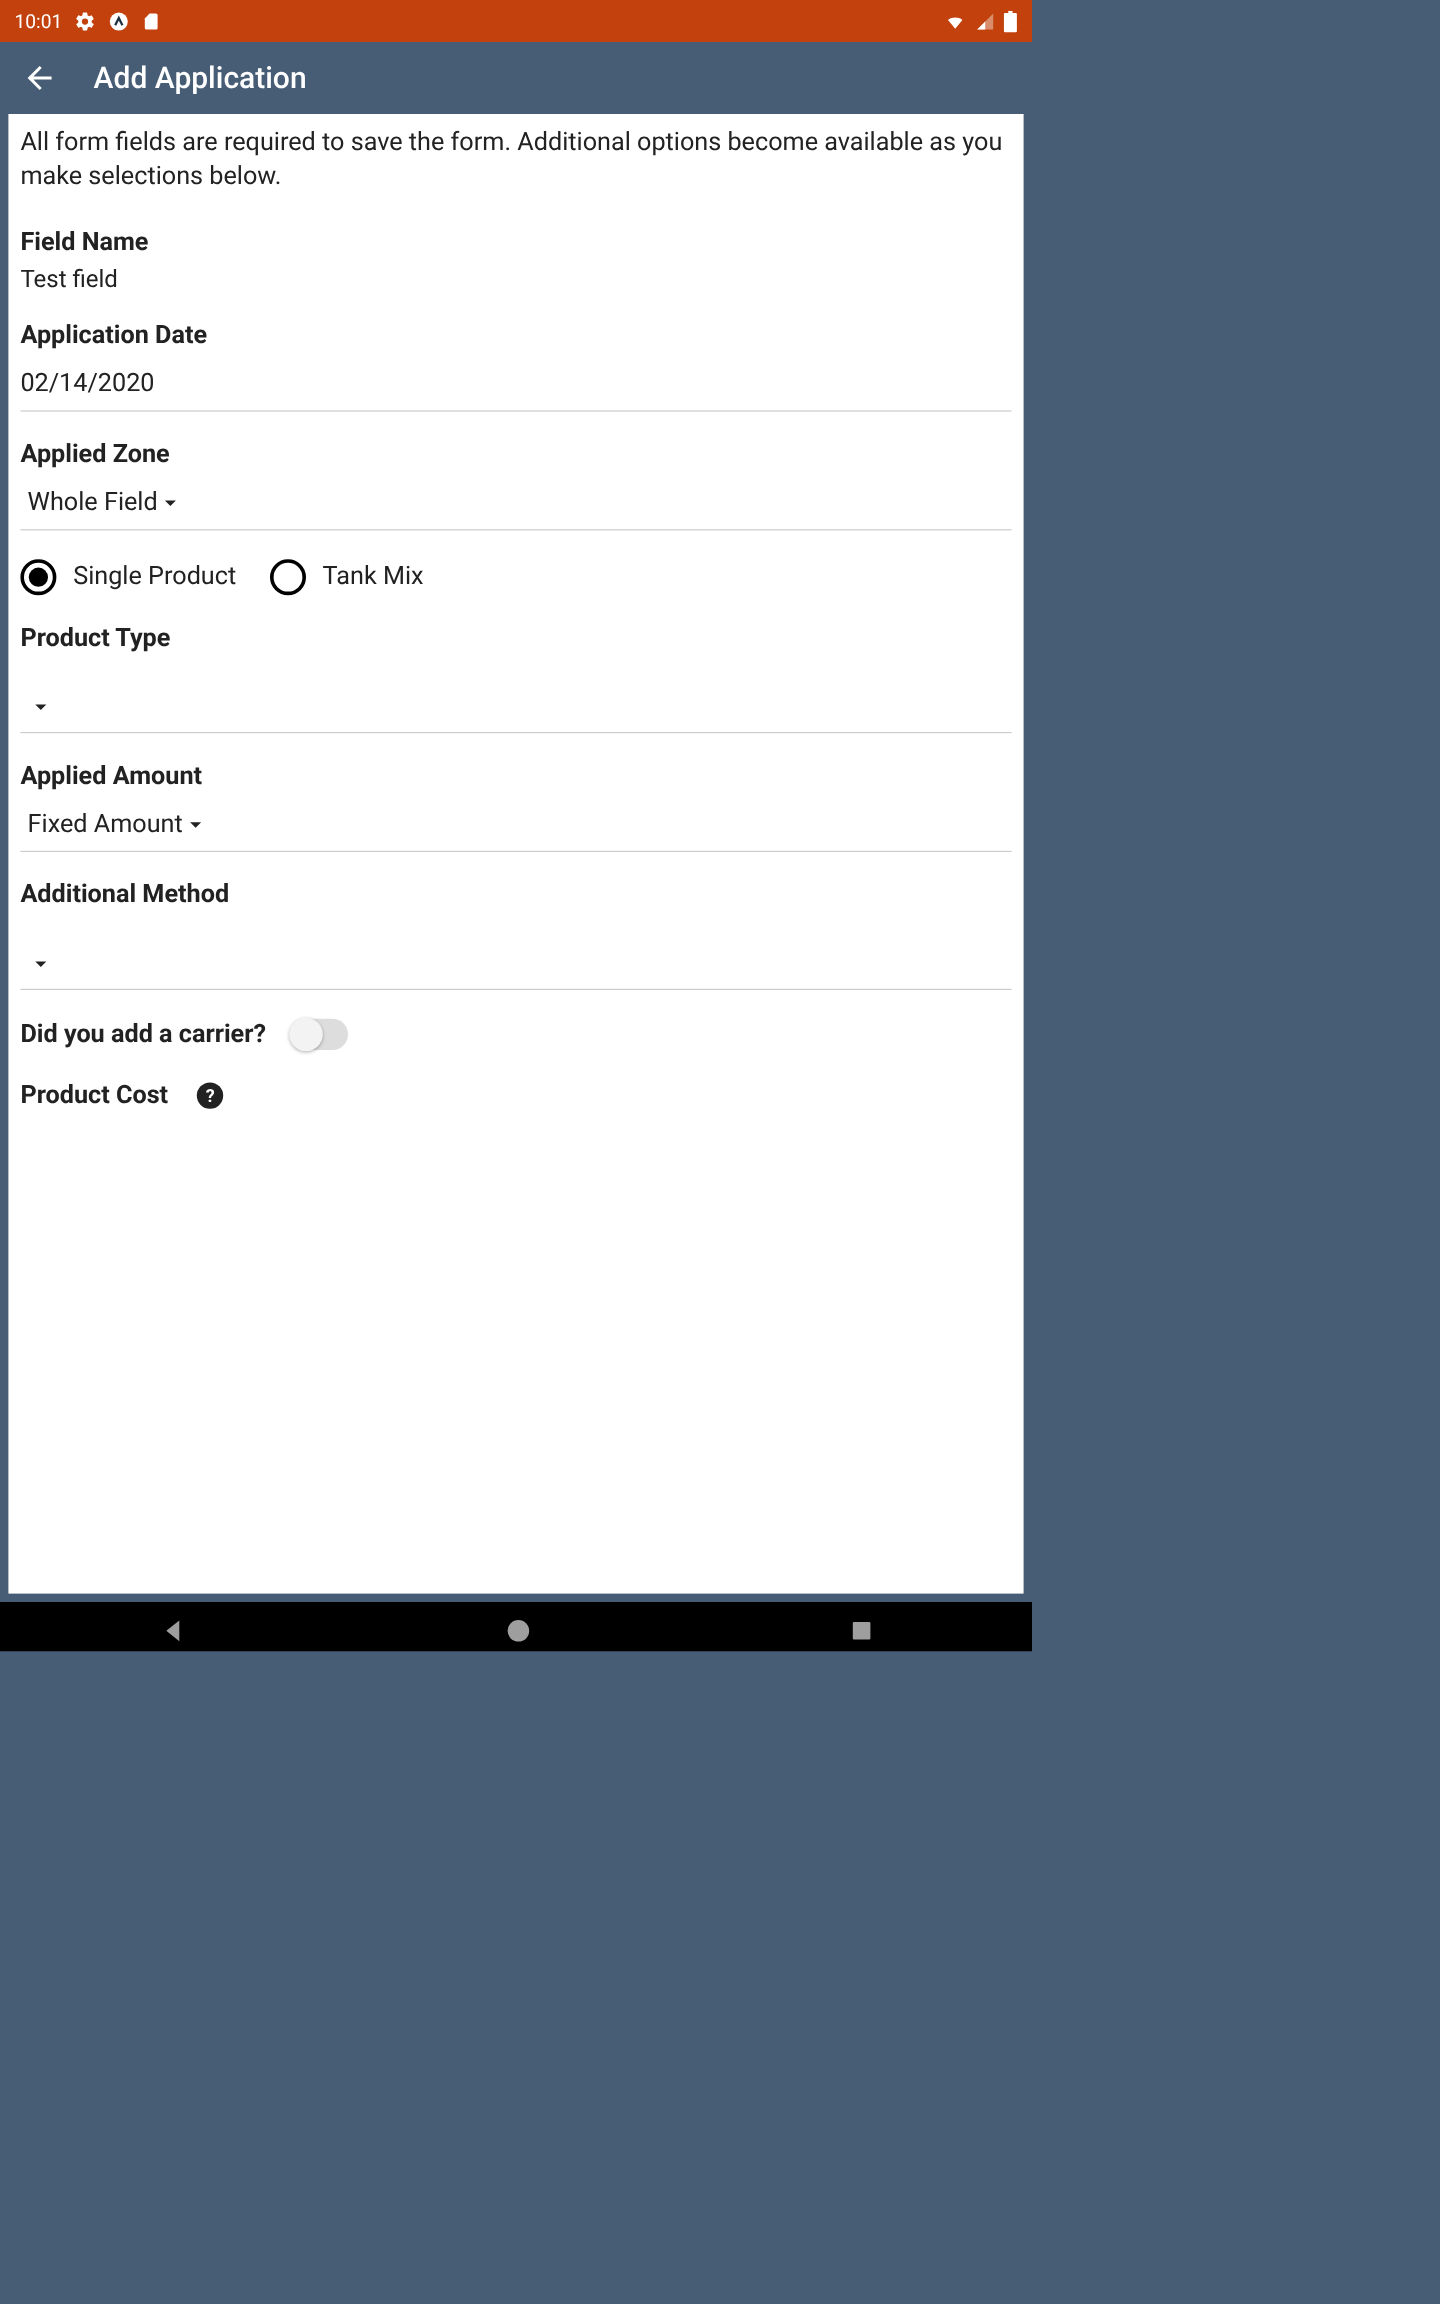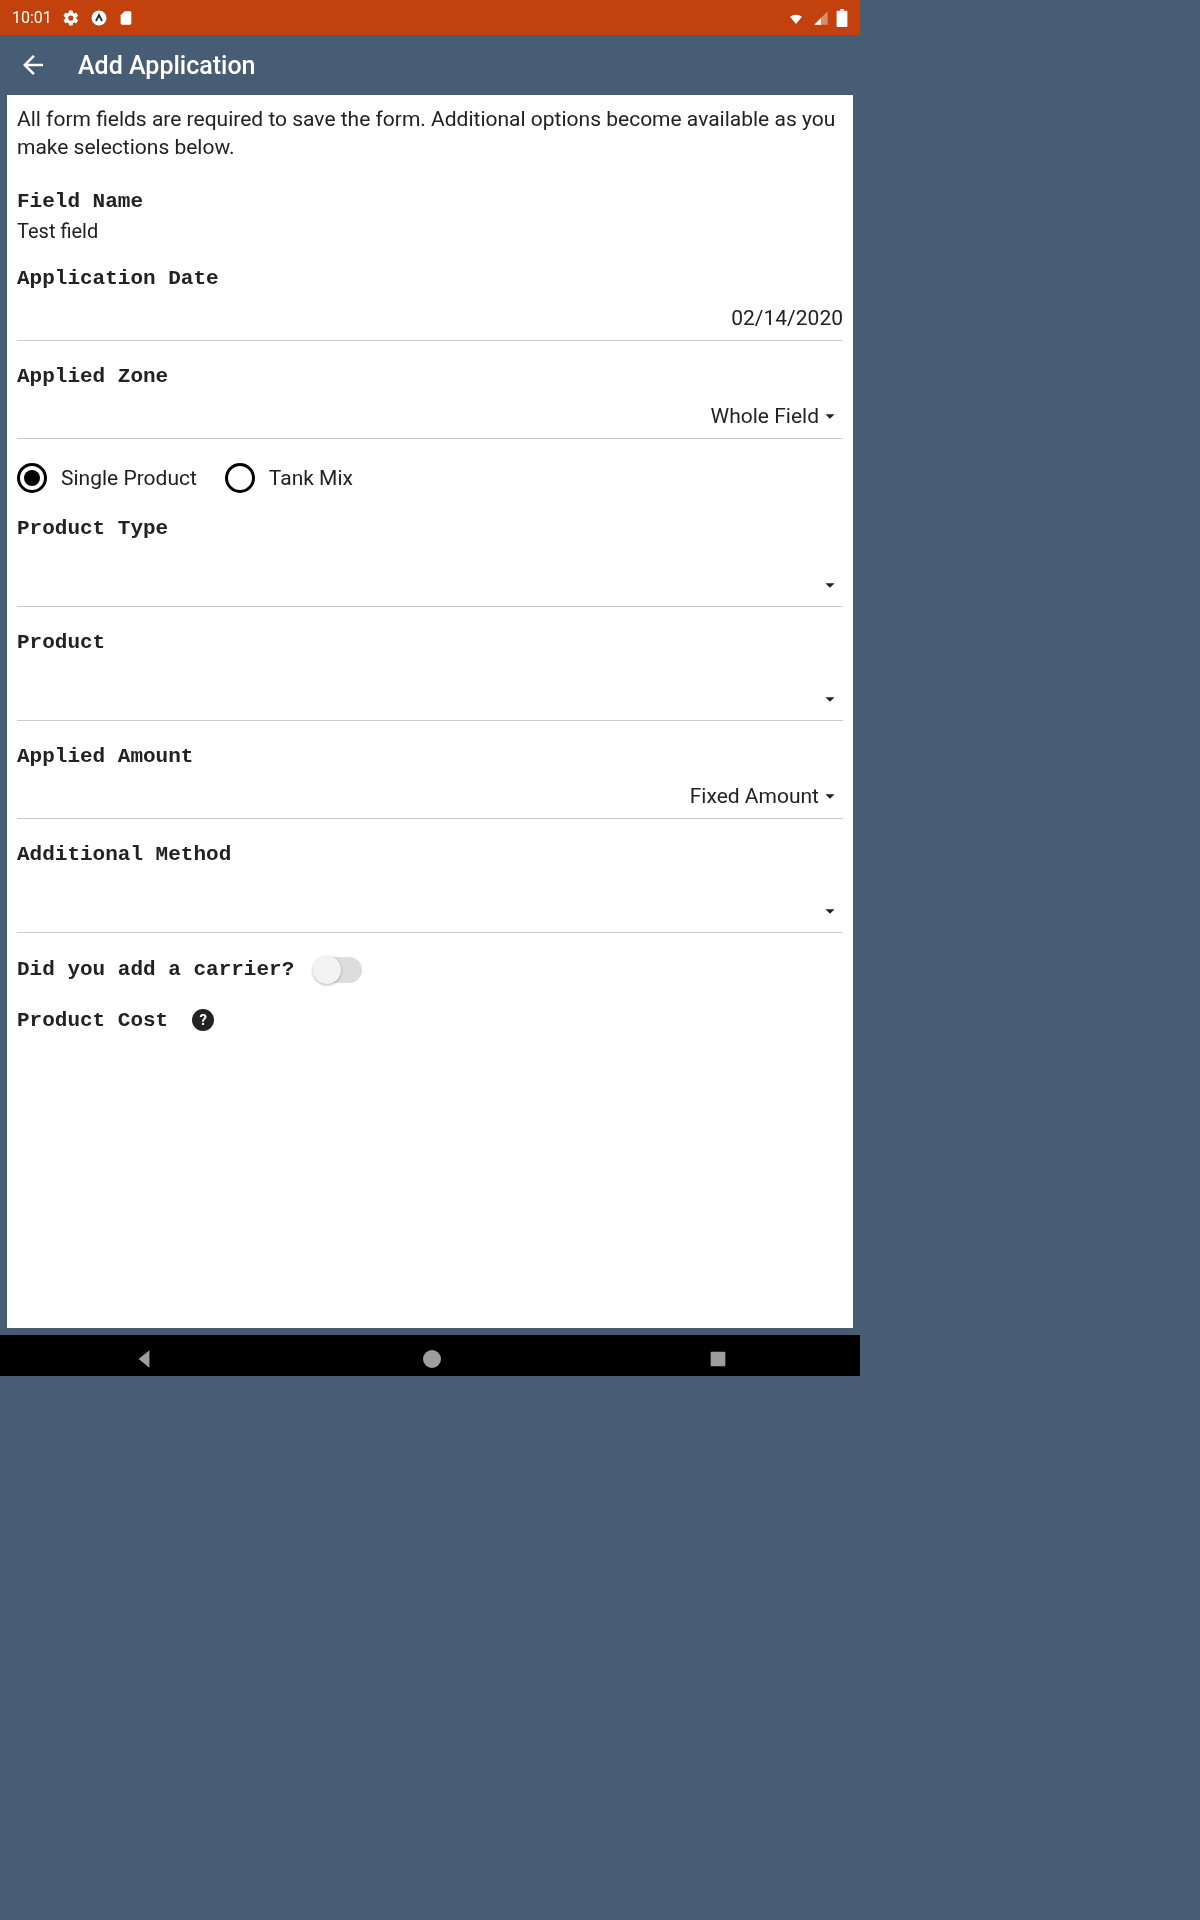--- a/index.html
+++ b/index.html
@@ -49,29 +49,28 @@
     color: #222;
     line-height: 1.35;
     margin-bottom: 28px;
   }
   .field-group { margin-bottom: 24px; }
   .field-label {
     font-weight: 700;
     font-size: 21px;
     color: #222;
     margin-bottom: 6px;
-    font-family: Liberation Mono, monospace;
   }
   .field-value {
     font-size: 20px;
     color: #222;
   }
   .underline-row {
     display: flex;
-    justify-content: flex-end;
+    justify-content: flex-start;
     align-items: center;
     border-bottom: 1px solid #ccc;
     padding: 10px 0 10px 0;
     margin-top: 6px;
   }
   .underline-row .sel-text {
     font-size: 21px;
     color: #222;
     padding-left: 6px;
   }
@@ -266,31 +265,20 @@
     <div class="underline-row" style="padding-top:28px">
       <span class="sel-text"></span>
       <span class="chevron">
         <svg width="22" height="22" viewBox="0 0 24 24" fill="#222">
             <path d="M7 10l5 5 5-5z"></path>
           </svg>
       </span>
     </div>
   </div>
 
-  <div class="field-group">
-    <div class="field-label">Product</div>
-    <div class="underline-row" style="padding-top:28px">
-      <span class="sel-text"></span>
-      <span class="chevron">
-        <svg width="22" height="22" viewBox="0 0 24 24" fill="#222">
-            <path d="M7 10l5 5 5-5z"></path>
-          </svg>
-      </span>
-    </div>
-  </div>
 
   <div class="field-group">
     <div class="field-label">Applied Amount</div>
     <div class="underline-row">
       <span class="sel-text">Fixed Amount</span>
       <span class="chevron">
         <svg width="22" height="22" viewBox="0 0 24 24" fill="#222">
             <path d="M7 10l5 5 5-5z"></path>
           </svg>
       </span>

